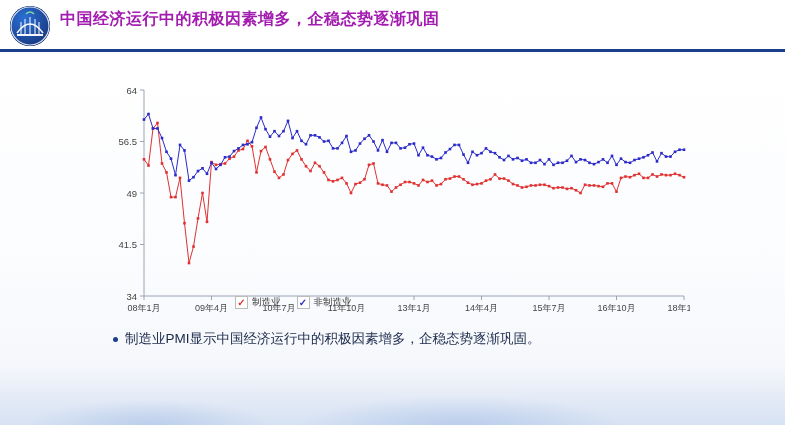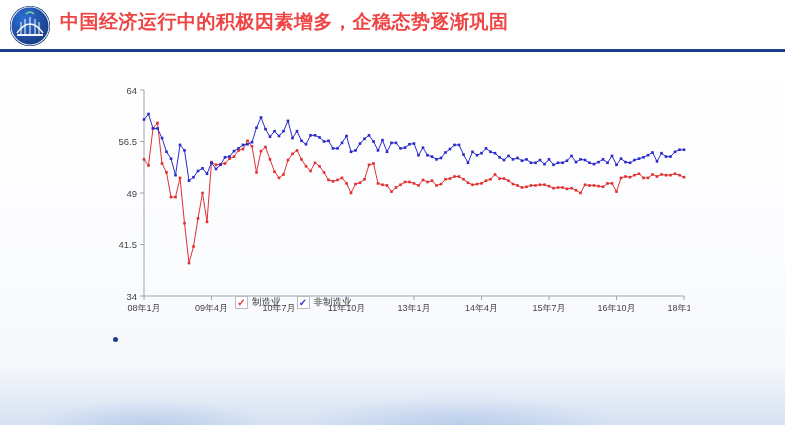--- a/index.html
+++ b/index.html
@@ -27,21 +27,21 @@
   .logo {
     position:absolute; left:10px; top:6px; width:40px; height:40px;
     border-radius:50%;
     background:radial-gradient(circle at 35% 30%, #2a6fd4 0%, #1b3f8b 70%, #15306b 100%);
     box-shadow:0 0 0 1px #17367a inset;
     overflow:hidden;
   }
   .logo svg { position:absolute; left:0; top:0; }
   .header-title {
     position:absolute; left:60px; top:9px;
-    font-size:19px; font-weight:bold; color:#ef4444;
+    font-size:16px; font-weight:bold; color:#a21caf;
     letter-spacing:0.5px;
     white-space:nowrap;
   }
   
   .body-area {
     position:absolute; left:0; top:52px; width:785px; height:373px;
     background:linear-gradient(180deg,#ffffff 0%,#fbfcfe 55%,#f2f5fa 100%);
   }
   .bottom-deco {
     position:absolute; left:0; bottom:0; width:785px; height:60px;
@@ -394,18 +394,19 @@
         <span>制造业</span>
       </div>
       <div class="legend-item">
         <span class="legend-box blue">✓</span>
         <span>非制造业</span>
       </div>
     </div>
 
     <div class="bullet-row">
       <div class="bullet-dot"></div>
+      <div class="bullet-text">制造业PMI显示中国经济运行中的积极因素增多，企稳态势逐渐巩固。</div>
     </div>
 
     <div class="bottom-deco"></div>
 
   </div>
 </div>
 
 </body></html>

